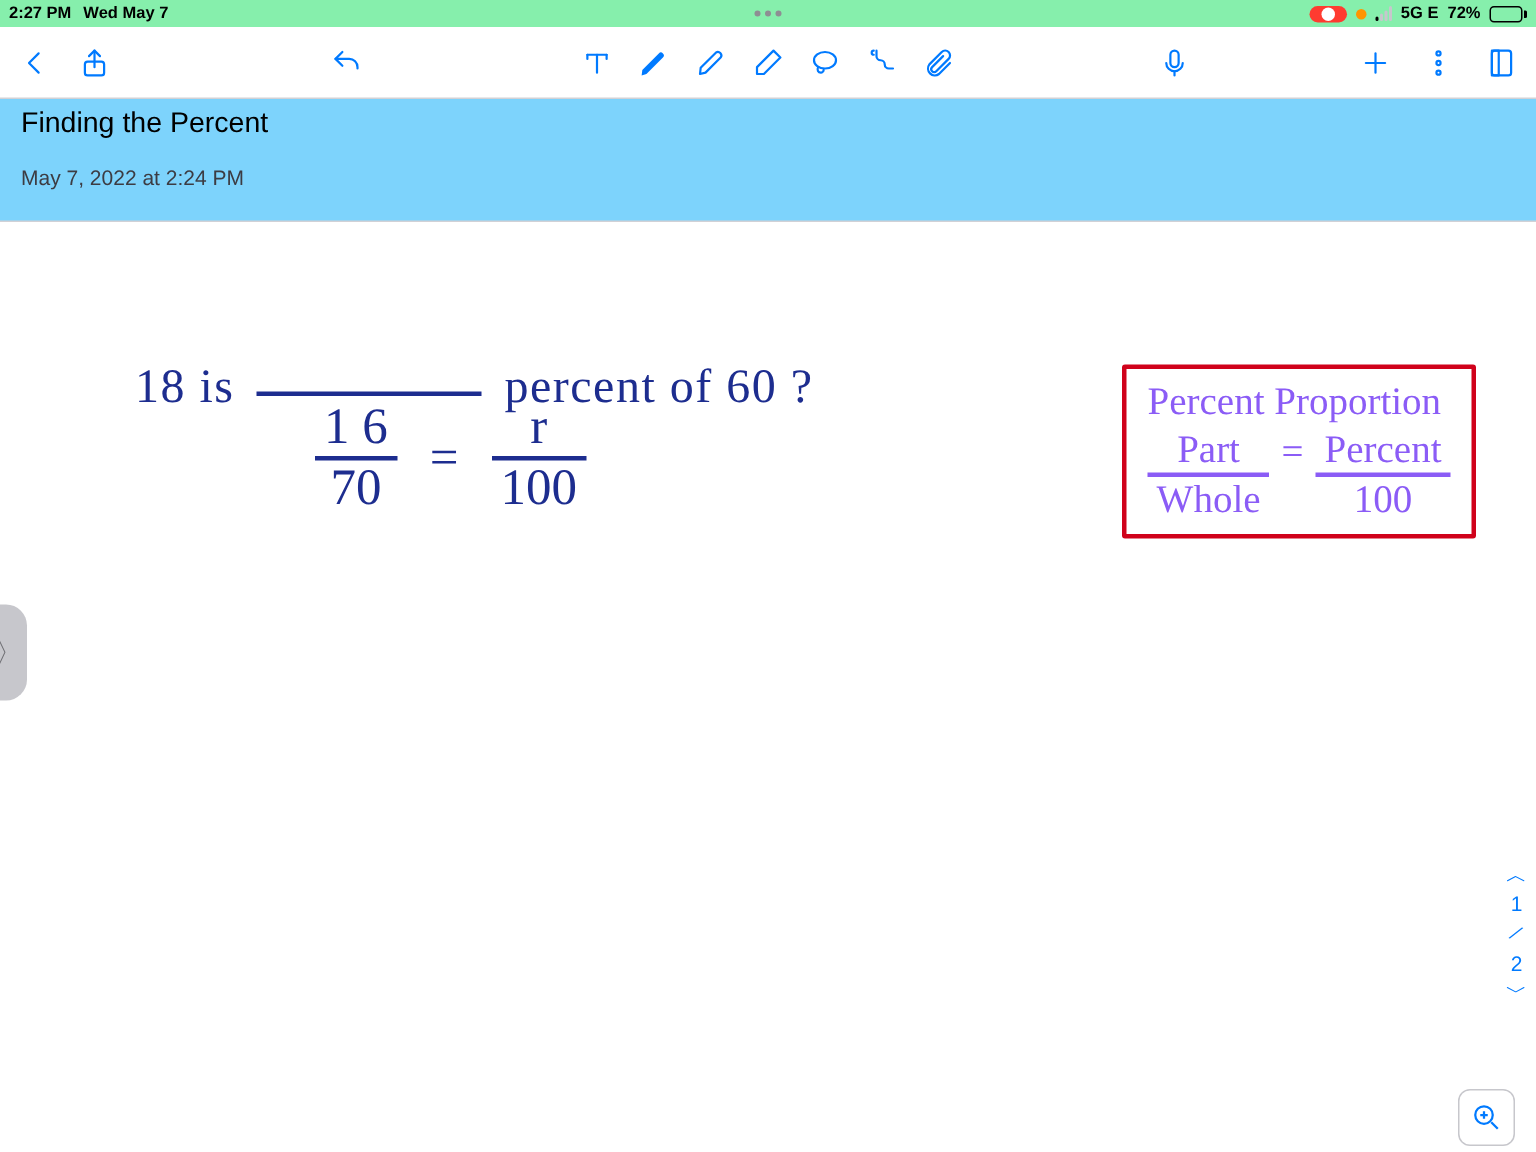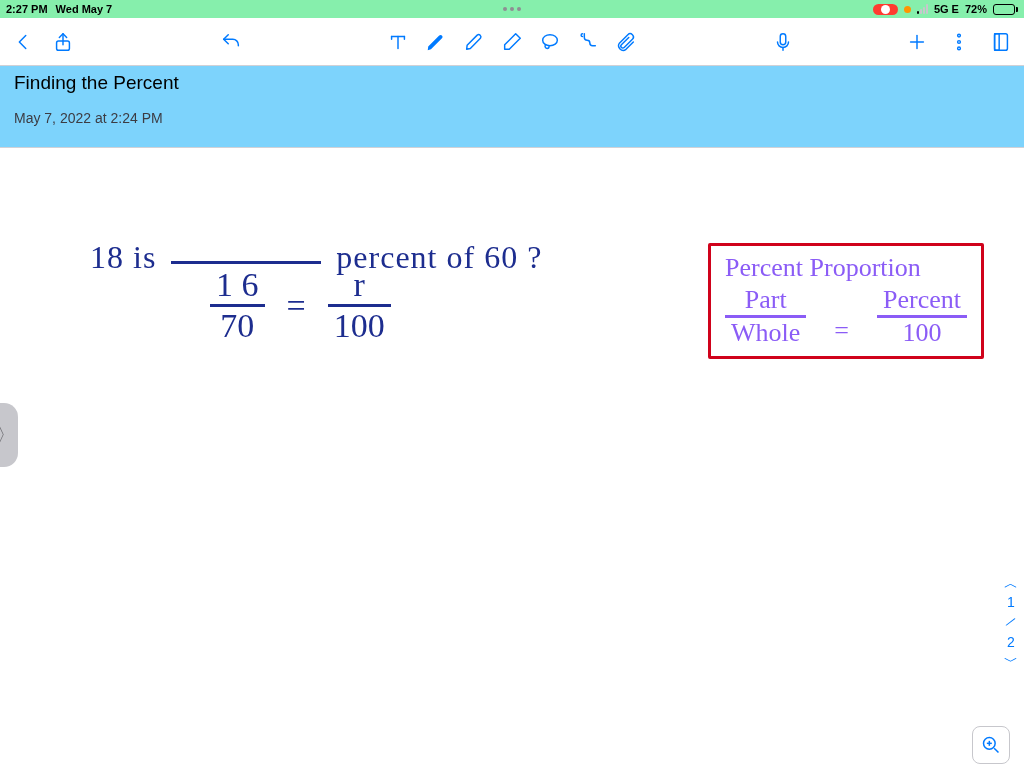--- a/index.html
+++ b/index.html
@@ -59,21 +59,21 @@
     .blank{display:inline-block;width:150px;border-bottom:3px solid #1d2d8f;vertical-align:middle;margin:0 6px -4px;}
     
     .frac{display:inline-flex;flex-direction:column;align-items:center;line-height:1;}
     .frac .num{padding:0 6px 2px;}
     .frac .bar{width:100%;border-top:3px solid currentColor;}
     .frac .den{padding:2px 6px 0;}
     .eq-row{top:120px;left:210px;font-size:34px;display:flex;align-items:center;gap:22px;}
     
     .red-box{top:95px;right:40px;border:3px solid #d0021b;border-radius:2px;padding:8px 14px 10px;font-size:26px;line-height:1.1;}
     .red-box .frac{font-size:26px;}
-    .rb-row{display:flex;align-items:flex-end;gap:28px;margin-top:4px;}
+    .rb-row{display:flex;align-items:flex-start;gap:8px;margin-top:4px;}
     
     .side-tab{position:absolute;left:-6px;top:255px;width:24px;height:64px;background:#c7c7cc;border-radius:0 14px 14px 0;display:flex;align-items:center;justify-content:center;color:#6e6e73;font-size:18px;}
     
     .page-ind{position:absolute;right:6px;bottom:110px;display:flex;flex-direction:column;align-items:center;gap:4px;color:#007aff;font-size:14px;}
     .page-ind .chev{font-size:14px;line-height:1;}
     .page-ind .sl{transform:rotate(20deg);}
     
     .zoom-btn{position:absolute;right:14px;bottom:14px;width:38px;height:38px;border:1px solid #c7c7cc;border-radius:8px;background:#fff;display:flex;align-items:center;justify-content:center;color:#007aff;}
     .zoom-btn svg{width:20px;height:20px;stroke:currentColor;fill:none;stroke-width:1.8;}
   </style>

